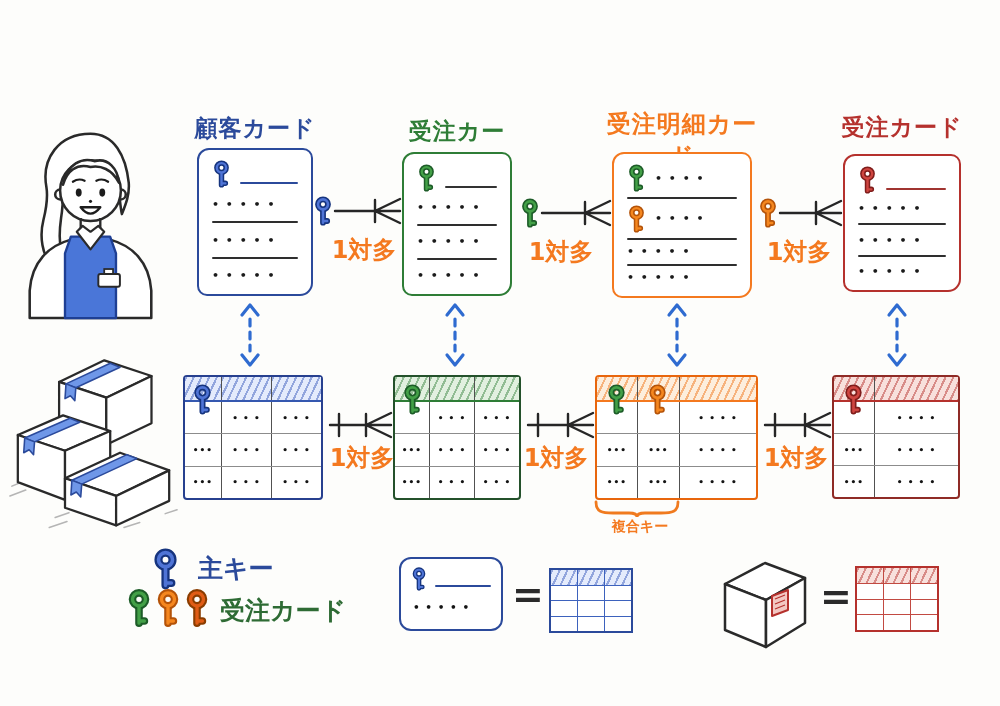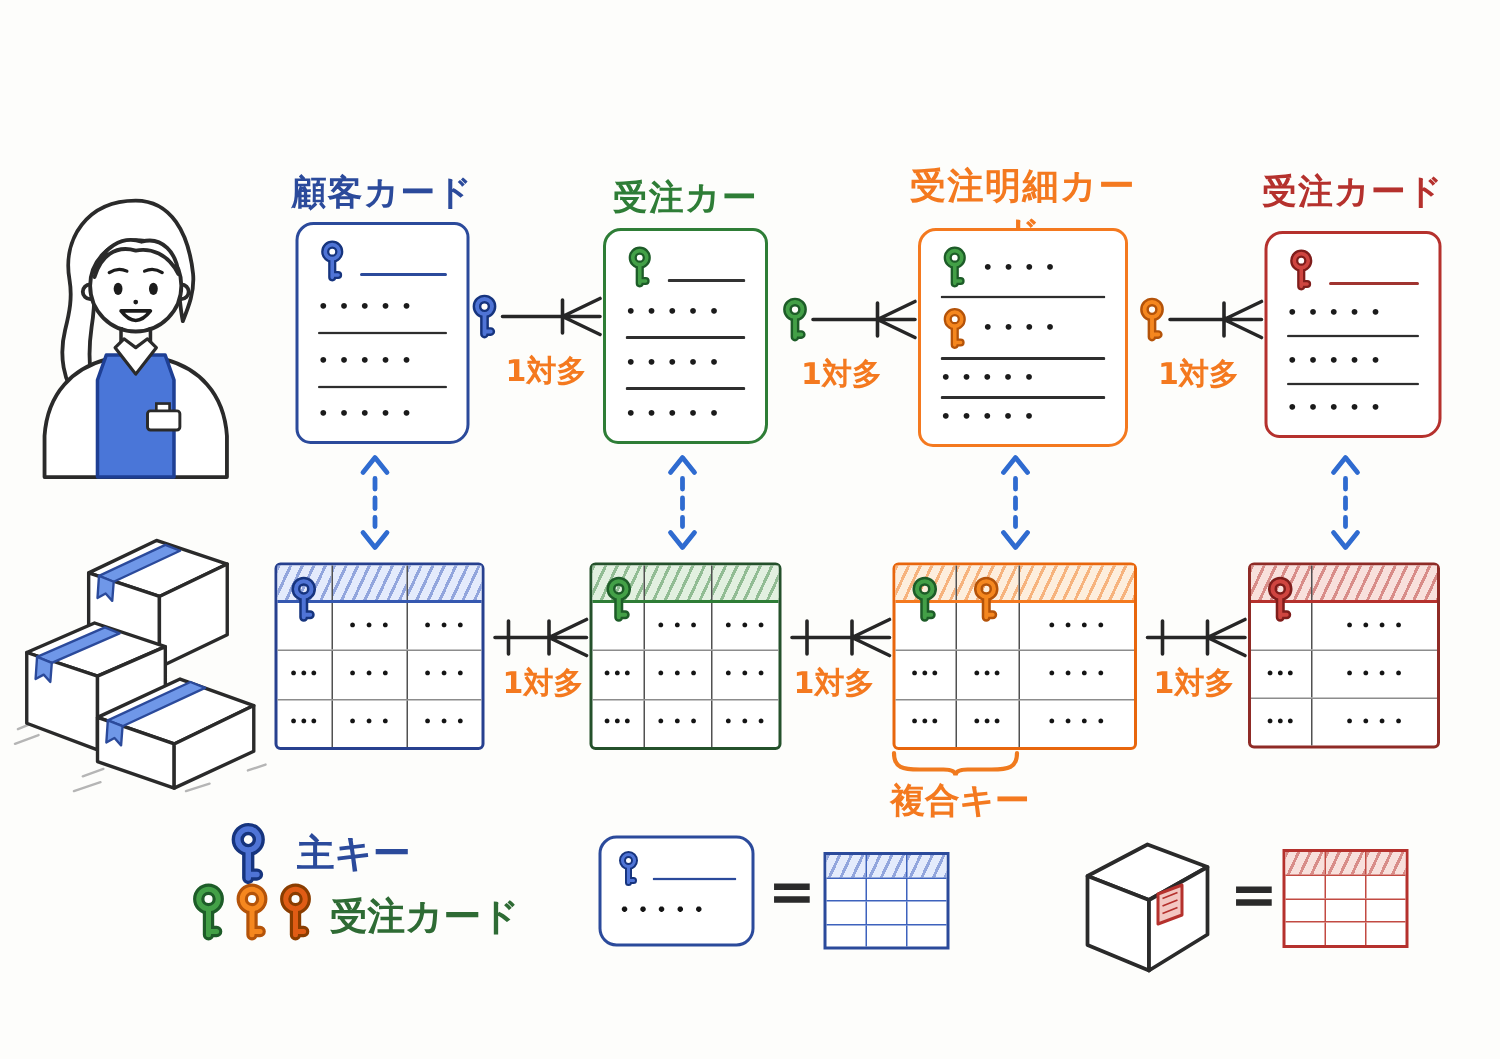--- a/index.html
+++ b/index.html
@@ -25,21 +25,21 @@
   .card{position:absolute;background:#fff;border-radius:12px 10px 13px 10px;
         display:flex;flex-direction:column;justify-content:space-between;
         padding:10px 13px 12px 13px;box-sizing:border-box;}
   .card .krow{display:flex;align-items:flex-end;gap:9px;}
   .card .krow2{display:flex;align-items:center;gap:9px;}
   .card .key{width:19px;height:28px;flex:0 0 auto;}
   .kline{flex:1;border-bottom:2.6px solid #333;margin-bottom:4px;border-radius:2px;}
   .dotrow{font-size:11px;font-weight:700;color:#1b1b1b;letter-spacing:1.5px;line-height:13px;}
   .sep{border-bottom:2.1px solid #2e2e2e;border-radius:2px;}
 
-  .rel-label{position:absolute;text-align:center;font-size:20px;font-weight:700;color:#f4791f;}
+  .rel-label{position:absolute;text-align:center;font-size:24px;font-weight:700;color:#f4791f;}
 
   
   .dtable{position:absolute;background:#fff;display:flex;flex-direction:column;
           border:2.6px solid var(--ob);border-radius:4px;box-sizing:border-box;}
   .thead{flex:0 0 23px;display:flex;border-bottom:2.5px solid var(--hb);}
   .trow{flex:1;display:flex;}
   .trow + .trow{border-top:1.8px solid #8c8c8c;}
   .c{display:flex;align-items:center;justify-content:center;box-sizing:border-box;}
   .c + .c{border-left:1.8px solid #515151;}
   .tdots{font-size:9px;font-weight:700;color:#141414;letter-spacing:1px;}
@@ -362,21 +362,21 @@
     <path class="wire" d="M2 21 H42 M12 10 V32 M42 10 V32 M42 21 L67 9 M42 21 H67 M42 21 L67 33"></path>
   </svg>
 
   <div class="rel-label" style="left:328px;top:442px;width:68px">1対多</div>
   <div class="rel-label" style="left:522px;top:442px;width:68px">1対多</div>
   <div class="rel-label" style="left:762px;top:442px;width:68px">1対多</div>
 
   <svg class="abs" style="left:593px;top:500px" width="88" height="18" viewBox="0 0 88 18">
     <path d="M3 2 C3 12 9 13 20 13 L36 13 C42 13 44 15 44 17 C44 15 46 13 52 13 L68 13 C79 13 85 12 85 2" stroke="#f07a1e" stroke-width="2.8" fill="none" stroke-linecap="round"></path>
   </svg>
-  <div class="abs" style="left:588px;top:518px;width:104px;text-align:center;font-size:23px;font-weight:700;color:#f4791f">複合キー</div>
+  <div class="abs" style="left:588px;top:518px;width:104px;text-align:center;font-size:14px;font-weight:700;color:#f4791f">複合キー</div>
 
   <svg class="abs kblue" style="left:151px;top:548px" width="29" height="42" viewBox="0 0 24 36">
       <use href="#key-shape"></use>
     </svg>
   <div class="legend-label" style="left:198px;top:552px;font-size:25px;color:#2b4a9b">主キー</div>
 
   <svg class="abs kgreen" style="left:126px;top:588px" width="26" height="40" viewBox="0 0 24 36">
       <use href="#key-shape"></use>
     </svg>
   <svg class="abs korange" style="left:155px;top:588px" width="26" height="40" viewBox="0 0 24 36">

